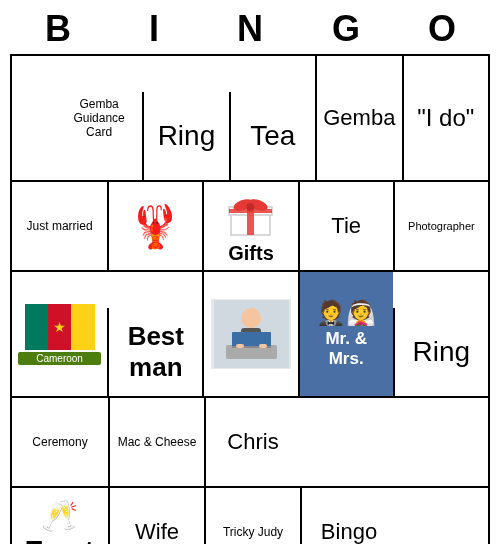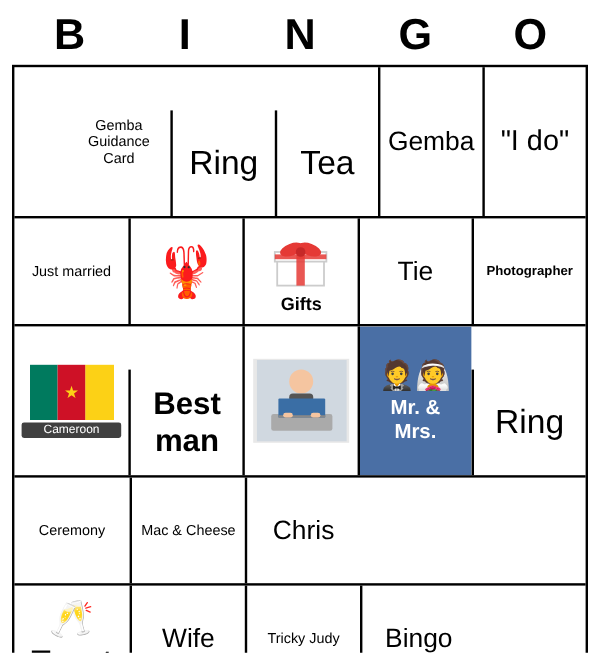--- a/index.html
+++ b/index.html
@@ -59,21 +59,20 @@
       margin-top: 36px;
     }
     .cell-medium {
       font-size: 22px;
     }
     .cell-small {
       font-size: 12px;
     }
     .cell-xsmall {
       font-size: 11px;
-      font-weight: bold;
     }
     
     .lobster-cell {
       font-size: 42px;
     }
     
     .cameroon-flag {
       width: 70px;
       height: 46px;
       display: flex;
@@ -112,21 +111,21 @@
     }
     
     .gifts-img {
       display: flex;
       flex-direction: column;
       align-items: center;
       justify-content: center;
       font-size: 36px;
     }
     .gifts-label {
-      font-size: 15px;
+      font-size: 20px;
       font-weight: bold;
     }
   </style>
 </head>
 <body>
 
 <div class="bingo-title">
   <span>B</span>
   <span>I</span>
   <span>N</span>
@@ -176,21 +175,21 @@
 
   <div class="bingo-row">
     <div class="bingo-cell" style="padding:2px;flex-direction:column;gap:2px;">
       <div class="cameroon-flag">
         <div class="flag-stripe-green"></div>
         <div class="flag-stripe-red">
           <span class="flag-star">★</span>
         </div>
         <div class="flag-stripe-yellow"></div>
       </div>
-      <span style="font-size:10px;background:#404040;color:#fff;padding:1px 18px;border-radius:2px;">Cameroon</span>
+      <span style="font-size:10px;background:#4d7c0f;color:#fff;padding:1px 18px;border-radius:2px;">Cameroon</span>
     </div>
     <div class="bingo-cell cell-large" style="font-size:26px;font-weight:bold;">Best man</div>
     <div class="bingo-cell" style="padding:0;">
       <div class="person-cell">
 
         <svg width="75" height="68" viewBox="0 0 75 68">
           <rect x="0" y="0" width="75" height="68" fill="#d0d8e0"></rect>
 
           <circle cx="37" cy="18" r="10" fill="#f5c5a0"></circle>
 

